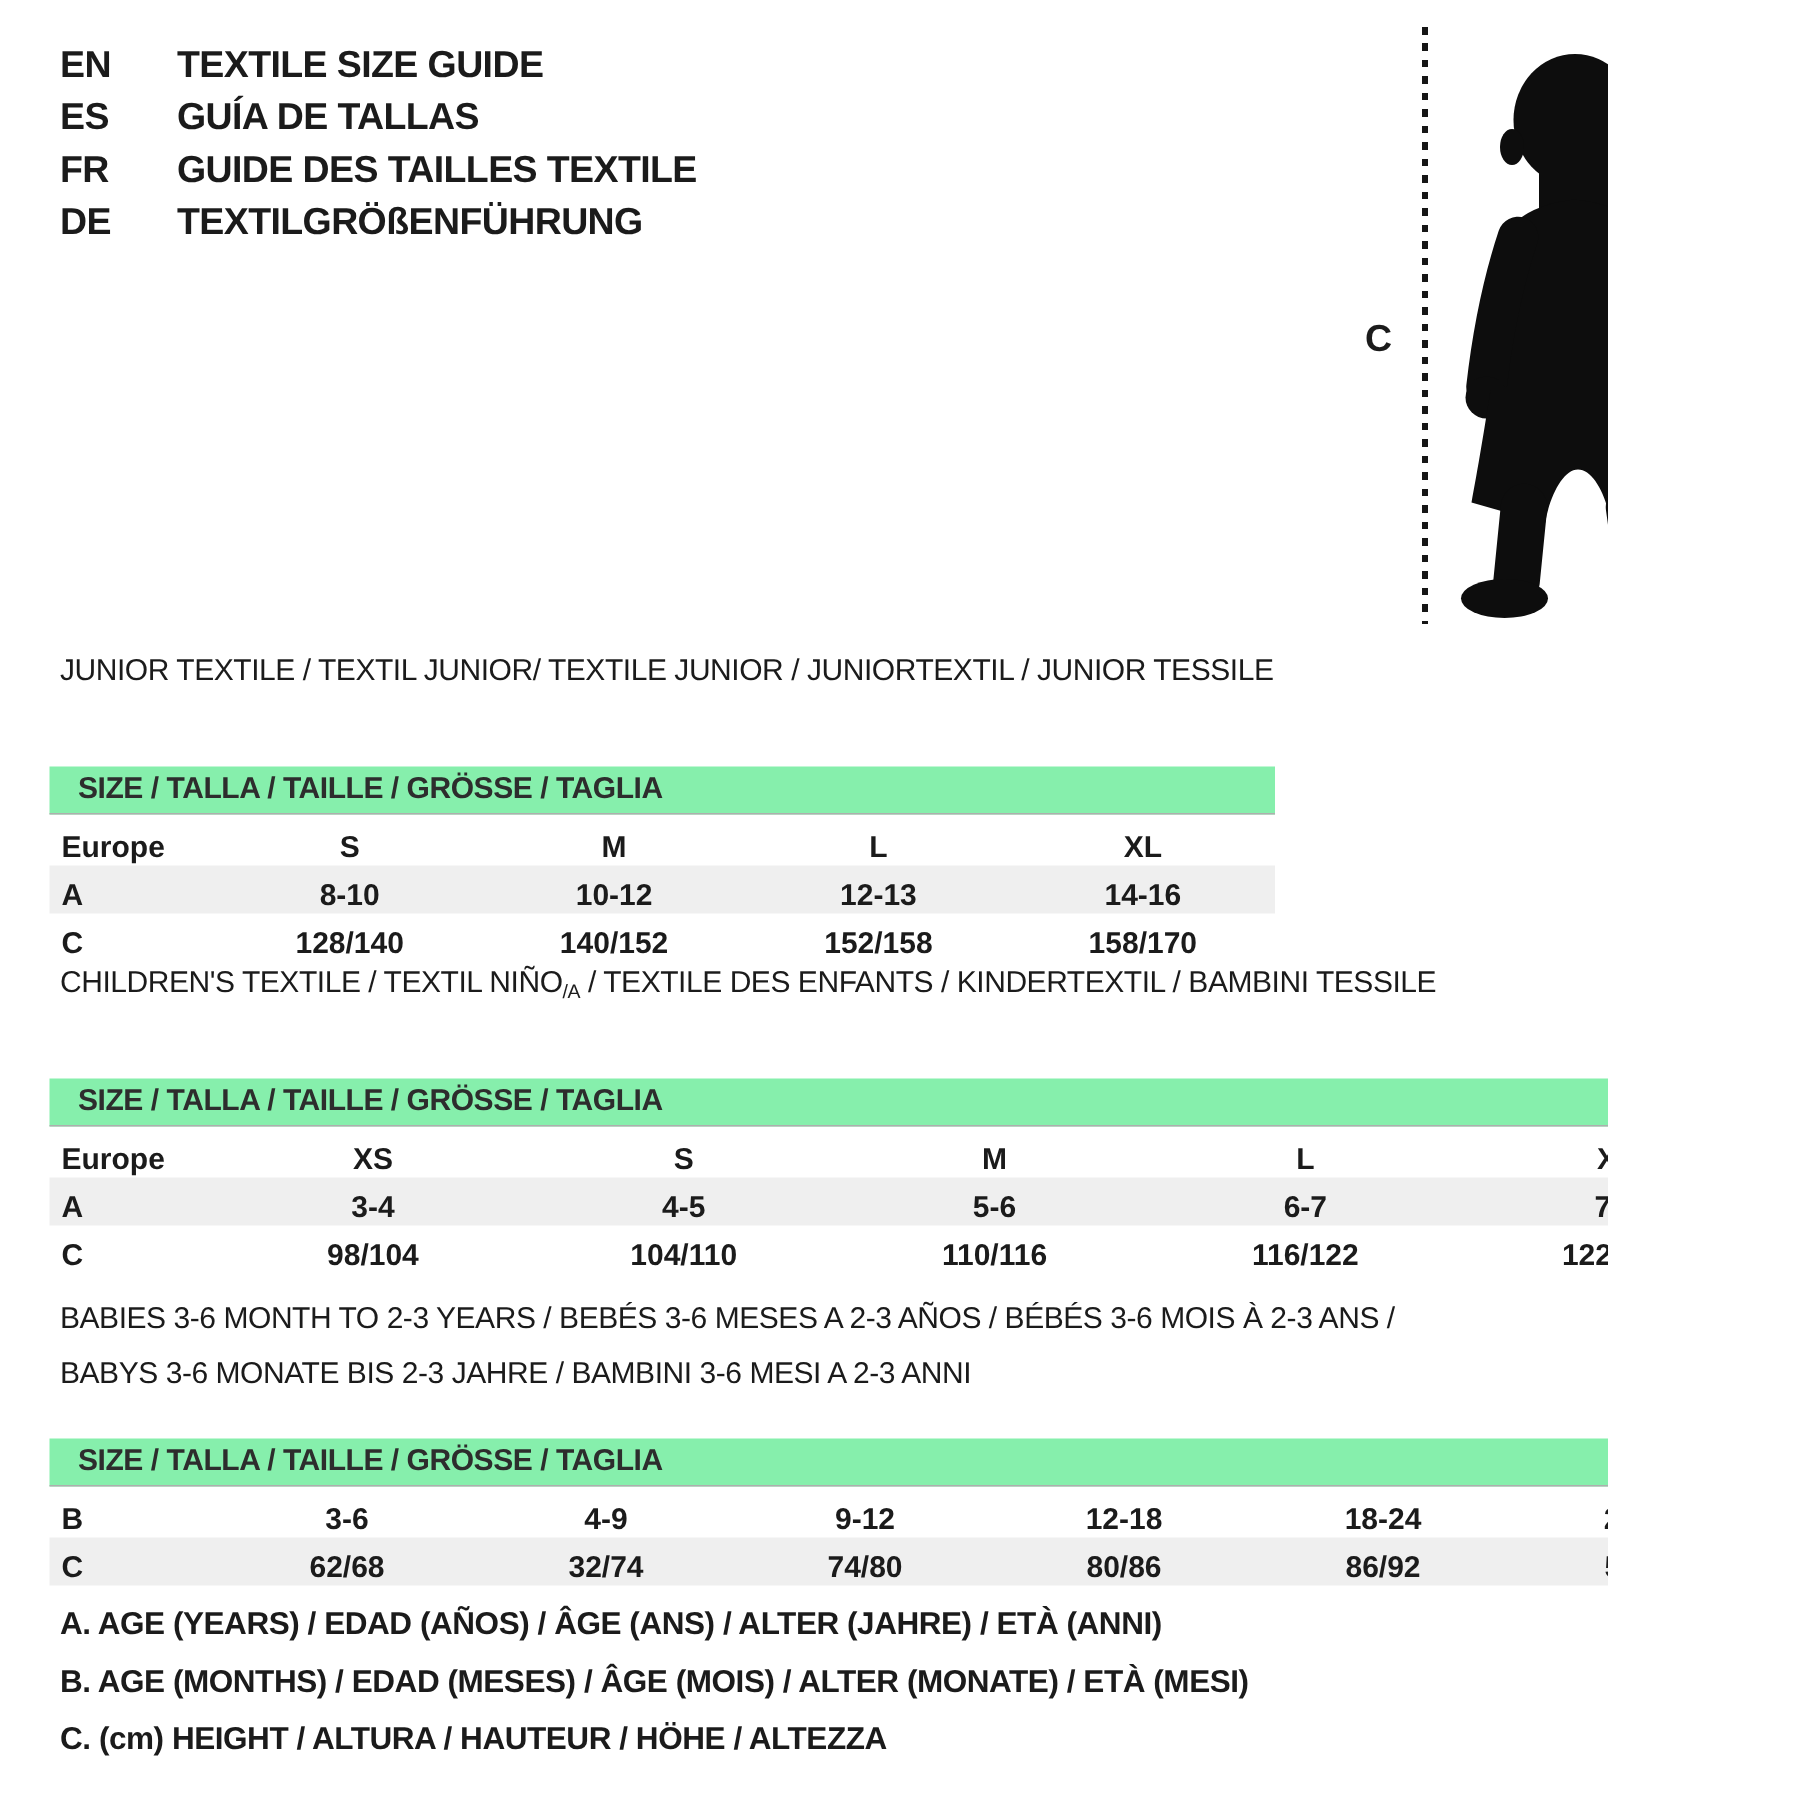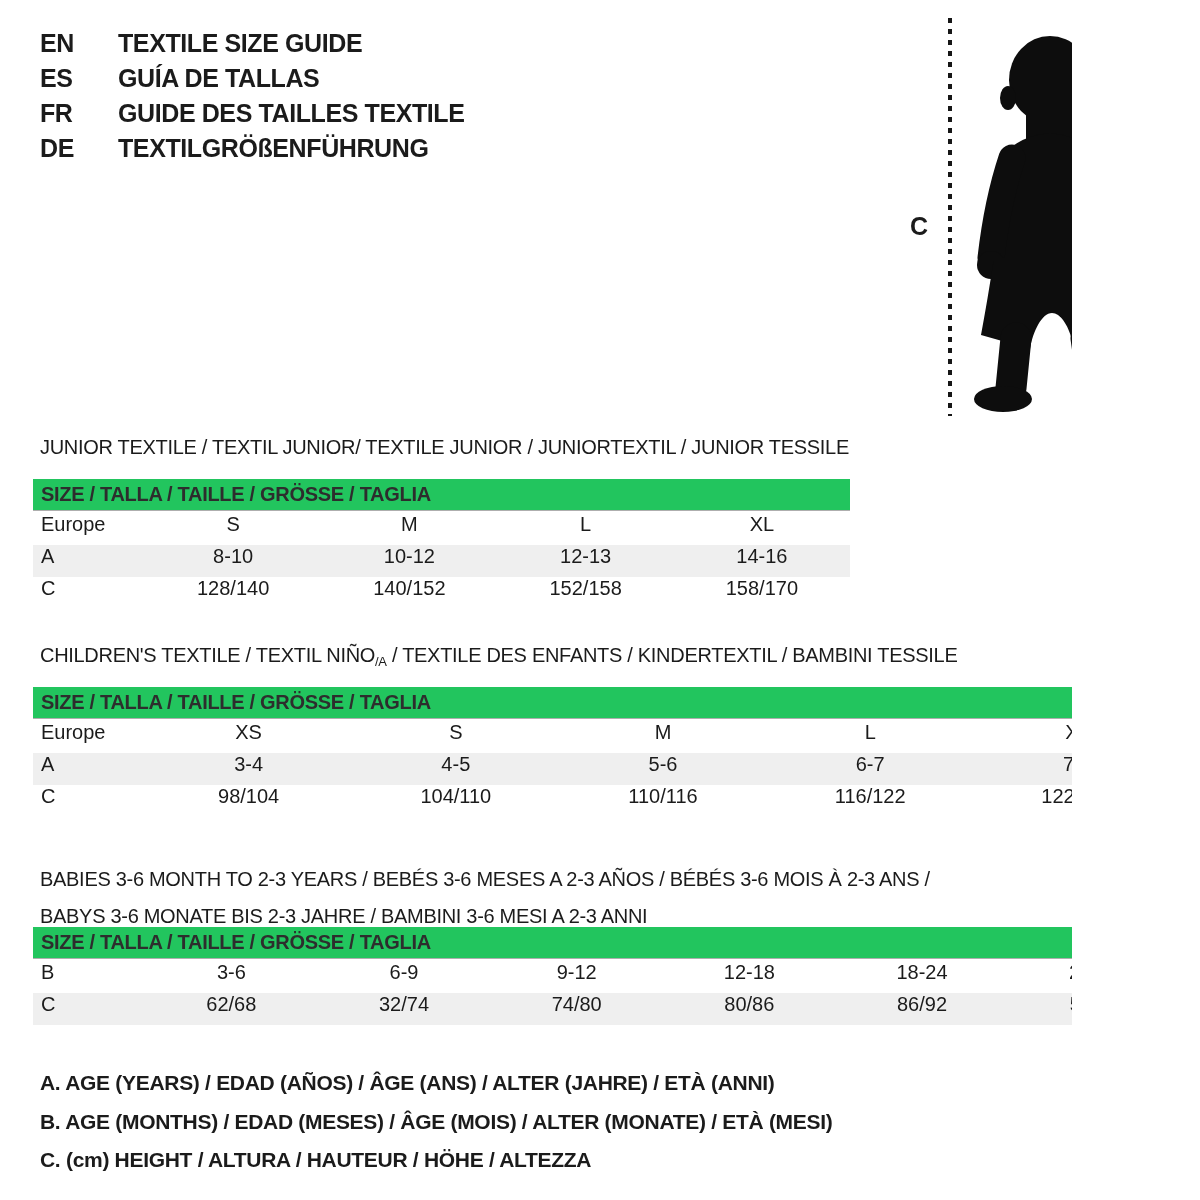--- a/index.html
+++ b/index.html
@@ -50,31 +50,32 @@
   .heading-babies   { top: 861px; line-height: 37px; }
   .heading-sub { font-size: 13px; position: relative; bottom: -4px; }
 
   
   .size-table { position: absolute; left: 33px; }
   .tbl-junior   { top: 479px; width: 817px; }
   .tbl-children { top: 687px; width: 1148px; }
   .tbl-babies   { top: 927px; width: 1148px; }
 
   .size-bar {
-    height: 31px; background: #22c55e;
+    height: 31px; background: #86efac;
     border-bottom: 1px solid #aeaeae;
     font-weight: 700; font-size: 20px; letter-spacing: -0.3px;
     color: #2d2d2d;
     display: flex; align-items: center;
-    padding-left: 8px;
+    padding-left: 19px;
     margin-bottom: 2px;
+    margin-top: 32px;
   }
   .trow {
-    display: flex; height: 32px; align-items: flex-start;
-    font-weight: 400; font-size: 20px;
+    display: flex; height: 32px; align-items: flex-end;
+    font-weight: 700; font-size: 20px;
   }
   .trow.shaded { background: #efefef; }
   .row-label { flex: 0 0 104px; padding-left: 8px; }
   .cell { flex: 1 1 0; text-align: center; white-space: nowrap; }
 
   
   .footnotes {
     position: absolute; left: 40px; top: 1064px;
     font-weight: 700; font-size: 21px; letter-spacing: -0.3px;
     line-height: 38.5px; white-space: nowrap;
@@ -184,21 +185,21 @@
 
   <div class="section-heading heading-babies">
     <div>BABIES 3-6 MONTH TO 2-3 YEARS / BEBÉS 3-6 MESES A 2-3 AÑOS / BÉBÉS 3-6 MOIS À 2-3 ANS /</div>
     <div>BABYS 3-6 MONATE BIS 2-3 JAHRE / BAMBINI 3-6 MESI A 2-3 ANNI</div>
   </div>
   <div class="size-table tbl-babies">
     <div class="size-bar">SIZE / TALLA / TAILLE / GRÖSSE / TAGLIA</div>
     <div class="trow">
       <span class="row-label">B</span>
       <span class="cell">3-6</span>
-      <span class="cell">6-9</span>
+      <span class="cell">4-9</span>
       <span class="cell">9-12</span>
       <span class="cell">12-18</span>
       <span class="cell">18-24</span>
       <span class="cell">24-36</span>
     </div>
     <div class="trow shaded">
       <span class="row-label">C</span>
       <span class="cell">62/68</span>
       <span class="cell">32/74</span>
       <span class="cell">74/80</span>

